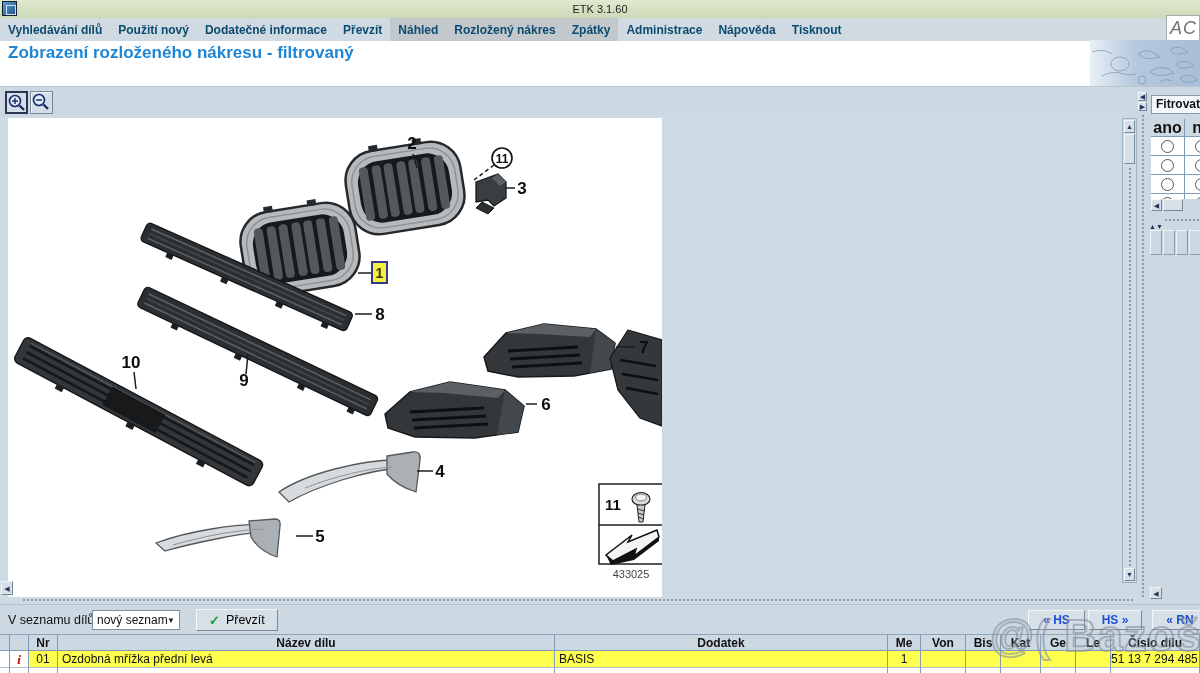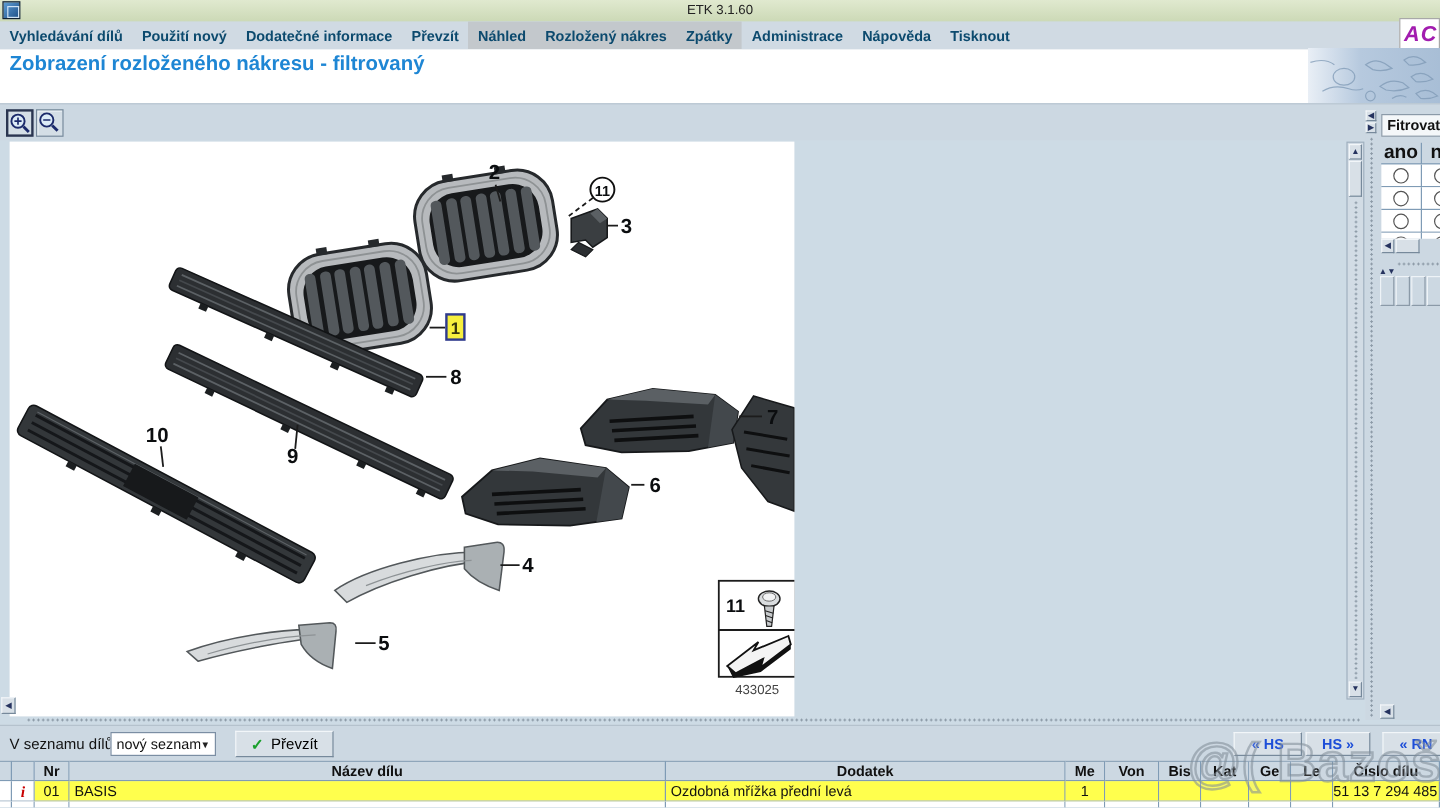--- a/index.html
+++ b/index.html
@@ -15,21 +15,21 @@
   #appicon:after{content:"";position:absolute;left:3px;top:3px;width:8px;height:8px;
            border:1px solid #cfe4f5;}
   
   #menubar{position:absolute;left:0;top:18px;width:1166px;height:23px;background:#d0dae3;
            border-bottom:1px solid #9fb0bf;display:flex;align-items:center;
            font-size:12px;font-weight:bold;color:#0c4a6e;}
   .menu-item{padding:0 8px;line-height:22px;white-space:nowrap;cursor:default;}
   .menu-hl-group{display:flex;background:#c3c8cc;height:23px;align-items:center;}
   #cornerlogo{position:absolute;left:1166px;top:15px;width:34px;height:26px;background:#fff;
               border:1px solid #a8a8a8;box-sizing:border-box;overflow:hidden;
-              font-weight:bold;font-style:italic;font-size:18px;color:#a21caf;
+              font-weight:normal;font-style:italic;font-size:18px;color:#737373;
               line-height:24px;padding-left:3px;letter-spacing:1px;}
   
   #titlearea{position:absolute;left:0;top:41px;width:1200px;height:45px;background:#fff;}
   #pagetitle{position:absolute;left:8px;top:2px;font-size:17px;font-weight:bold;color:#1e86d4;}
   #subtitle{position:absolute;left:14px;top:26px;font-size:13px;color:#3c3c3c;white-space:nowrap;}
   #subtitle b{color:#000;margin-left:5px;}
   #banner{position:absolute;left:1090px;top:40px;width:110px;height:47px;
           background:linear-gradient(90deg,#e9eff6,#b6c9de 40%,#a8bed6);overflow:hidden;}
   
   #toolbar{position:absolute;left:0;top:86px;width:1200px;height:31px;background:#ccd8e2;
@@ -465,22 +465,22 @@
     <div class="tcell">Bis</div>
     <div class="tcell">Kat</div>
     <div class="tcell">Ge</div>
     <div class="tcell">Le</div>
     <div class="tcell">Číslo dílu</div>
   </div>
   <div class="trow tdata">
     <div class="tcell"></div>
     <div class="tcell c-info">i</div>
     <div class="tcell yl c-nr">01</div>
+    <div class="tcell yl c-name">Ozdobná mřížka přední levá</div>
     <div class="tcell yl c-dod">BASIS</div>
-    <div class="tcell yl c-name">Ozdobná mřížka přední levá</div>
     <div class="tcell yl c-me">1</div>
     <div class="tcell yl"></div>
     <div class="tcell yl"></div>
     <div class="tcell yl"></div>
     <div class="tcell yl"></div>
     <div class="tcell yl"></div>
     <div class="tcell yl c-cislo">51 13 7 294 485</div>
   </div>
   <div class="trow tpartial">
     <div class="tcell"></div>

